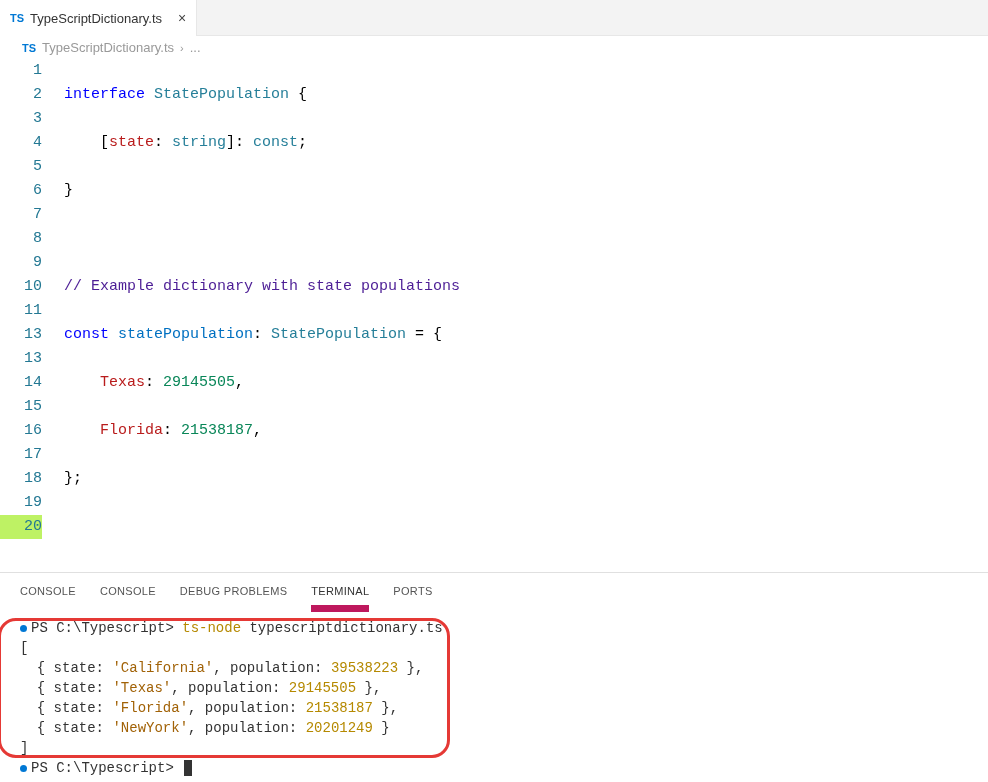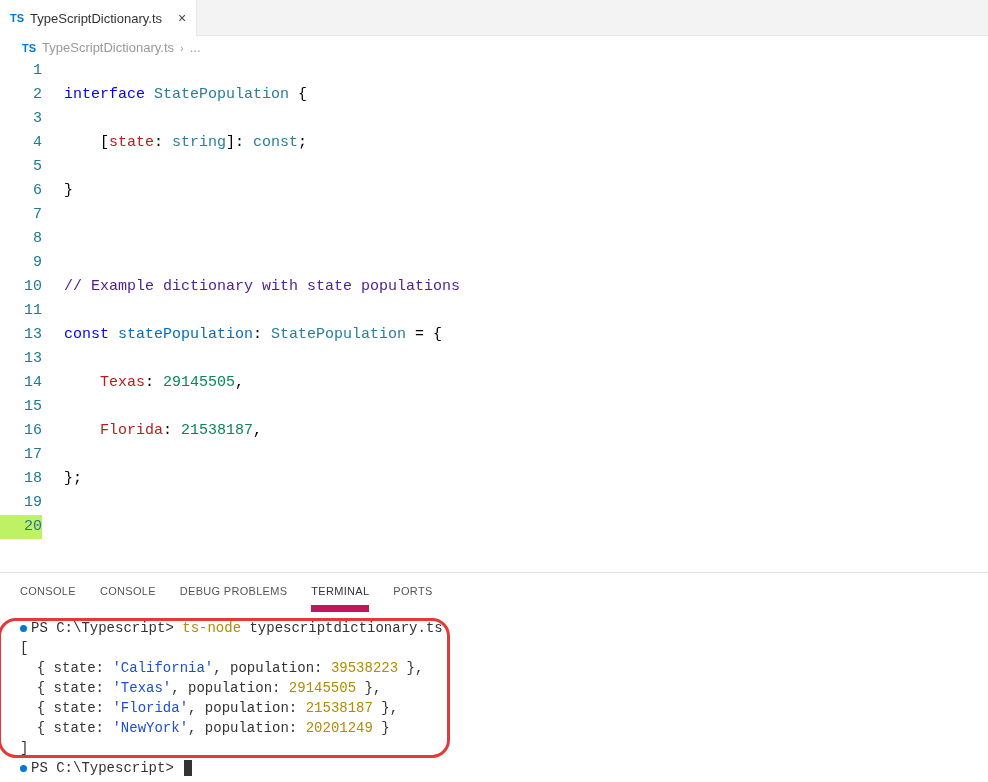--- a/index.html
+++ b/index.html
@@ -128,21 +128,21 @@
       display: inline-block;
       width: 7px;
       height: 7px;
       border-radius: 50%;
       background: #0078d4;
       margin-right: 4px;
       vertical-align: middle;
     }
     .term-prompt { color: #333; }
     .term-cmd { color: #b58900; }
-    .term-str { color: #1d4ed8; }
+    .term-str { color: #a16207; }
     .term-num { color: #b58900; }
     .term-cursor {
       display: inline-block;
       width: 8px;
       height: 16px;
       background: #333;
       vertical-align: middle;
       margin-left: 2px;
     }
     .highlight-box {

